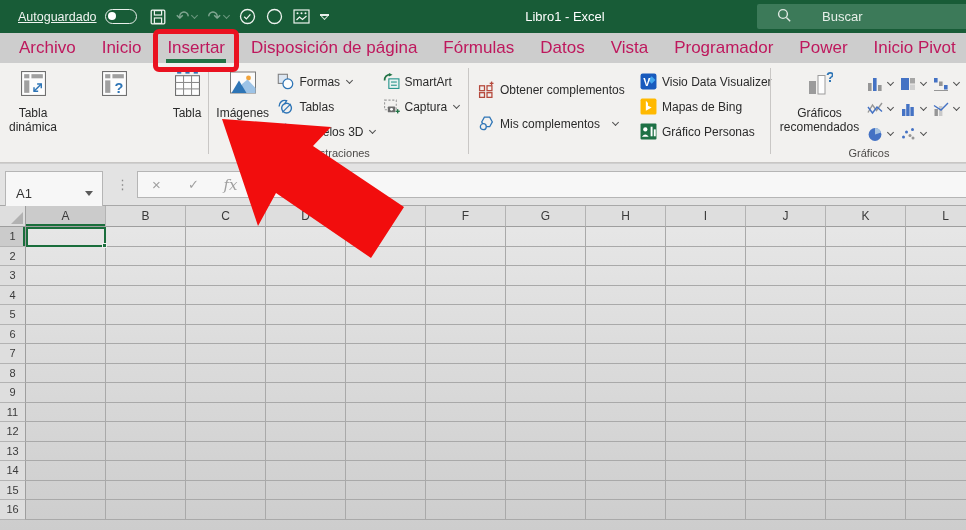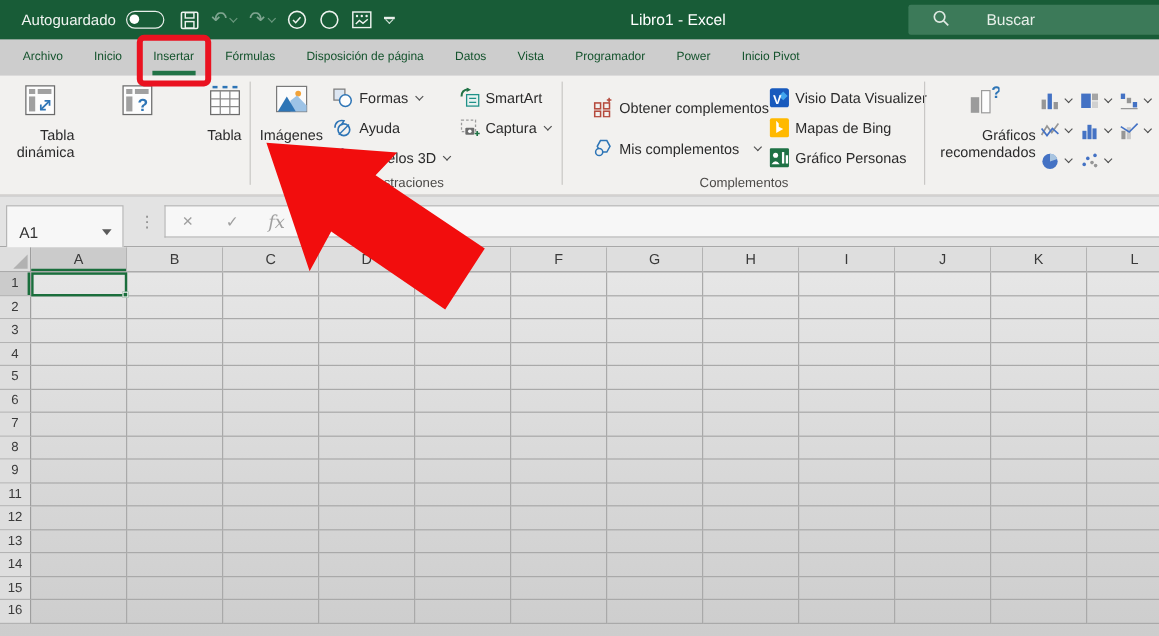--- a/index.html
+++ b/index.html
@@ -2,52 +2,52 @@
 <html><head>
 <meta charset="utf-8">
 <style>
   * { margin:0; padding:0; box-sizing:border-box; }
   html,body { width:966px; height:530px; }
   body { font-family:"Liberation Sans", sans-serif; overflow:hidden; background:#cfcfcf; }
   .app { position:relative; width:966px; height:530px; overflow:hidden; }
 
   
   .titlebar { position:absolute; left:0; top:0; width:100%; height:33px; background:#185c37; color:#fff; }
-  .autosave { position:absolute; left:18px; top:0; height:33px; display:flex; align-items:center; gap:8px; font-size:12.5px; color:#f0f4f1; }
+  .autosave { position:absolute; left:18px; top:0; height:33px; display:flex; align-items:center; gap:8px; font-size:12.5px; color:#f0f4f1;text-decoration:underline; }
   .toggle { width:32px; height:15px; border:1.4px solid #e9efeb; border-radius:8px; position:relative; }
   .toggle .knob { position:absolute; left:2px; top:1.8px; width:8.5px; height:8.5px; border-radius:50%; background:#fff; }
   .qat { position:absolute; left:150px; top:0; height:33px; display:flex; align-items:center; gap:10px; }
   .qat .qbtn { display:flex; align-items:center; gap:3px; }
   .dim { opacity:.45; }
   .uchar { font-size:16px; color:#fff; line-height:1; }
   .chev-s { width:5px; height:5px; border-right:1.3px solid #cfe0d5; border-bottom:1.3px solid #cfe0d5; transform:rotate(45deg); margin-top:-3px; }
   .qat-more { display:flex; flex-direction:column; align-items:center; gap:1px; }
   .qat-more .bar { width:9px; height:1.4px; background:#e9efeb; }
   .doc-title { position:absolute; left:460px; top:0; width:210px; height:33px; line-height:33px; text-align:center; font-size:13px; color:#fff; }
   .searchbox { position:absolute; left:757px; top:4px; width:215px; height:25px; background:#3c7a59; border-radius:2px; display:flex; align-items:center; color:#e7efe9; font-size:13px; }
   .searchbox .mag { margin:0 30px 0 20px; }
   
   .tabstrip { position:absolute; left:0; top:33px; width:100%; height:30px; background:#cdcdcd; display:flex; padding-left:6px; }
-  .tab { padding:0 13px; line-height:30px; font-size:10px; color:#14532d; white-space:nowrap; position:relative; cursor:default; }
+  .tab { padding:0 13px; line-height:30px; font-size:17px; color:#be185d; white-space:nowrap; position:relative; cursor:default; }
   .tab.active::after { content:""; position:absolute; left:12px; right:12px; bottom:0; height:4px; background:#217346; }
   .red-box { position:absolute; left:-1px; right:-1px; top:-4px; bottom:-9px; border:5px solid #ea1220; border-radius:6px; z-index:55; pointer-events:none; }
 
   
   .ribbon { position:absolute; left:0; top:63px; width:100%; height:100px; background:#f2f1ef; border-bottom:1px solid #c8c6c4; }
   .rgroup { position:absolute; top:0; height:99px; }
   .glabel { position:absolute; left:0; right:0; bottom:3px; text-align:center; font-size:11px; color:#4c4a48; }
   .vsep { position:absolute; top:5px; bottom:8px; width:1px; background:#c9c7c5; }
   #g-tablas { left:4px; width:204px; }
   #g-ilustraciones { left:210px; width:258px; }
   #g-complementos { left:470px; width:300px; }
   #g-graficos { left:772px; width:194px; }
   .gcontent { position:absolute; left:0; right:0; top:2px; bottom:18px; display:flex; }
   .bigbtn { display:flex; flex-direction:column; align-items:center; padding-top:5px; cursor:default; }
   .bigbtn .bicon { height:34px; display:flex; align-items:flex-start; justify-content:center; }
-  .bigbtn .blabel { font-size:12px; color:#2b2b2b; text-align:right; line-height:1.18; margin-top:2px; }
+  .bigbtn .blabel { font-size:12px; color:#2b2b2b; text-align:center; line-height:1.18; margin-top:2px; }
   .scol { display:flex; flex-direction:column; justify-content:flex-start; padding-top:4px; }
   .sbtn { height:25px; display:flex; align-items:center; gap:5px; font-size:12px; color:#2b2b2b; white-space:nowrap; cursor:default; }
   .chev-d { width:5px; height:5px; border-right:1.2px solid #515151; border-bottom:1.2px solid #515151; transform:rotate(45deg); margin:-2px 0 0 2px; flex:none; }
   .icon16 { width:17px; height:17px; flex:none; display:inline-flex; }
   .chartgrid { display:grid; grid-template-columns:repeat(3,33px); grid-auto-rows:25px; margin-top:6px; margin-left:4px; }
   .minibtn { display:flex; align-items:center; gap:3px; cursor:default; }
 
   
   .formularow { position:absolute; left:0; top:164px; width:100%; height:42px; background:#e3e3e3; border-bottom:1px solid #a8a8a8; }
   .namebox { position:absolute; left:5px; top:7px; width:98px; height:45px; background:#f7f7f7; border:1px solid #b5b5b5; display:flex; align-items:center; font-size:13px; color:#333; }
@@ -138,22 +138,22 @@
           </svg>
       </span>
       <span>Buscar</span>
     </div>
   </div>
 
   <div class="tabstrip">
     <div class="tab">Archivo</div>
     <div class="tab">Inicio</div>
     <div class="tab active"><span>Insertar</span><span class="red-box"></span></div>
+    <div class="tab">Disposición de página</div>
     <div class="tab">Fórmulas</div>
-    <div class="tab">Disposición de página</div>
     <div class="tab">Datos</div>
     <div class="tab">Vista</div>
     <div class="tab">Programador</div>
     <div class="tab">Power</div>
     <div class="tab">Inicio Pivot</div>
   </div>
 
   <div class="ribbon">
 
     <div class="rgroup" id="g-tablas">
@@ -227,21 +227,21 @@
             <span class="chev-d"></span>
           </div>
           <div class="sbtn">
             <span class="icon16">
               <svg width="17" height="17" viewBox="0 0 16 16">
                   <circle cx="9" cy="9.5" r="4.6" fill="none" stroke="#2e75b6" stroke-width="1.3"></circle>
                   <path d="M2 8 C2 4 5 1.5 9 2.5 L7 6" fill="none" stroke="#2e75b6" stroke-width="1.3"></path>
                   <line x1="5" y1="13.5" x2="13" y2="5.5" stroke="#2e75b6" stroke-width="1.1"></line>
                 </svg>
             </span>
-            <span>Ayuda</span>
+            <span>Tablas</span>
           </div>
           <div class="sbtn">
             <span class="icon16">
               <svg width="17" height="17" viewBox="0 0 16 16">
                   <polygon points="8,1 14,4 14,11 8,14.5 2,11 2,4" fill="#dce9f7" stroke="#2e75b6" stroke-width="1.1"></polygon>
                   <polyline points="2,4 8,7 14,4" fill="none" stroke="#2e75b6" stroke-width="1.1"></polyline>
                   <line x1="8" y1="7" x2="8" y2="14.5" stroke="#2e75b6" stroke-width="1.1"></line>
                 </svg>
             </span>
             <span>Modelos 3D</span>
@@ -274,21 +274,21 @@
             <span>Captura</span>
             <span class="chev-d"></span>
           </div>
         </div>
       </div>
       <div class="glabel">Ilustraciones</div>
     </div>
     <div class="vsep" style="left:468px"></div>
 
     <div class="rgroup" id="g-complementos">
-      <div class="gcontent" style="padding-left:24px">
+      <div class="gcontent" style="padding-left:8px">
         <div class="scol" style="width:162px; justify-content:center; gap:9px">
           <div class="sbtn">
             <span class="icon16">
               <svg width="17" height="17" viewBox="0 0 16 16">
                   <rect x="1.5" y="4.5" width="4.6" height="4.6" fill="none" stroke="#b5493c" stroke-width="1.2"></rect>
                   <rect x="8.5" y="4.5" width="4.6" height="4.6" fill="none" stroke="#b5493c" stroke-width="1.2"></rect>
                   <rect x="1.5" y="11" width="4.6" height="4.4" fill="none" stroke="#b5493c" stroke-width="1.2"></rect>
                   <rect x="8.5" y="11" width="4.6" height="4.4" fill="none" stroke="#b5493c" stroke-width="1.2"></rect>
                   <line x1="12.8" y1="0.5" x2="12.8" y2="4" stroke="#b5493c" stroke-width="1.2"></line>
                   <line x1="11" y1="2.2" x2="14.6" y2="2.2" stroke="#b5493c" stroke-width="1.2"></line>
@@ -334,21 +334,20 @@
                   <rect x="10" y="3.5" width="1.8" height="9" fill="#fff"></rect>
                   <rect x="13" y="6" width="1.8" height="6.5" fill="#fff"></rect>
                   <circle cx="5" cy="6" r="2" fill="#fff"></circle>
                   <path d="M1.8 13 Q5 8.5 8.2 13 Z" fill="#fff"></path>
                 </svg>
             </span>
             <span>Gráfico Personas</span>
           </div>
         </div>
       </div>
-      <div class="glabel">Complementos</div>
     </div>
     <div class="vsep" style="left:770px"></div>
 
     <div class="rgroup" id="g-graficos">
       <div class="gcontent" style="padding-left:4px">
         <div class="bigbtn" style="width:90px">
           <span class="bicon">
             <svg width="27" height="27" viewBox="0 0 27 27">
                 <rect x="3" y="11" width="7" height="13" fill="#9b9b9b"></rect>
                 <rect x="12" y="5.5" width="7" height="18.5" fill="#fdfdfd" stroke="#9b9b9b"></rect>
@@ -418,20 +417,21 @@
                 <circle cx="3.5" cy="11" r="1.5" fill="#4472c4"></circle>
                 <circle cx="6.5" cy="6" r="1.5" fill="#4472c4"></circle>
                 <circle cx="10" cy="9.5" r="1.5" fill="#969696"></circle>
                 <circle cx="12.5" cy="3.5" r="1.5" fill="#4472c4"></circle>
                 <circle cx="13" cy="12" r="1.5" fill="#969696"></circle>
               </svg>
             <span class="chev-d"></span>
           </span>
         </div>
       </div>
+      <div class="glabel">Gráficos</div>
     </div>
   </div>
 
   <div class="formularow">
     <div class="namebox">
       <span class="nval">A1</span>
       <span class="tri-down"></span>
     </div>
     <div class="fdots">⋮</div>
     <div class="fxbar">

